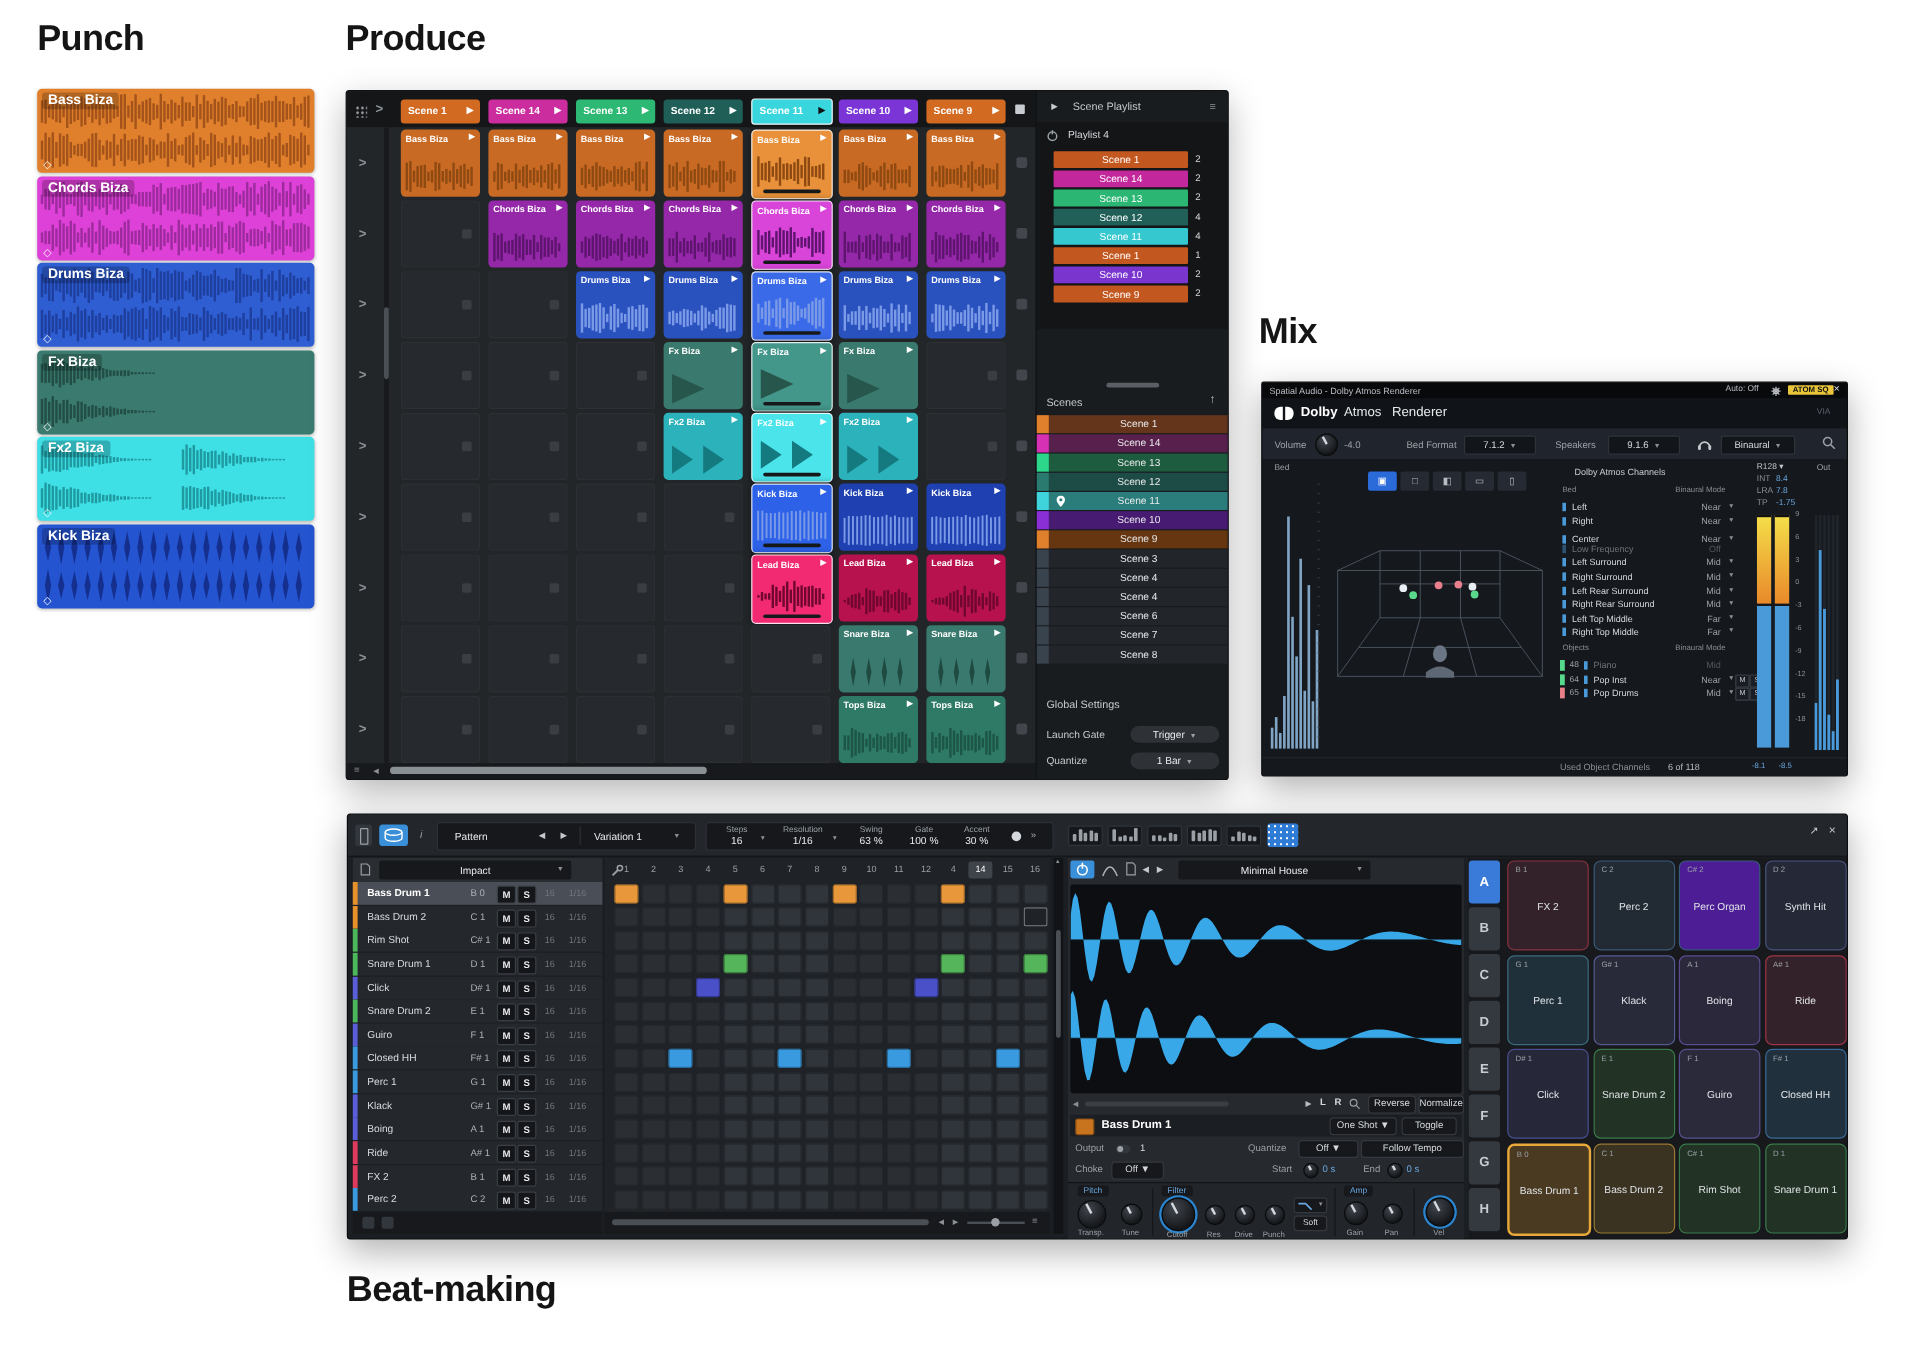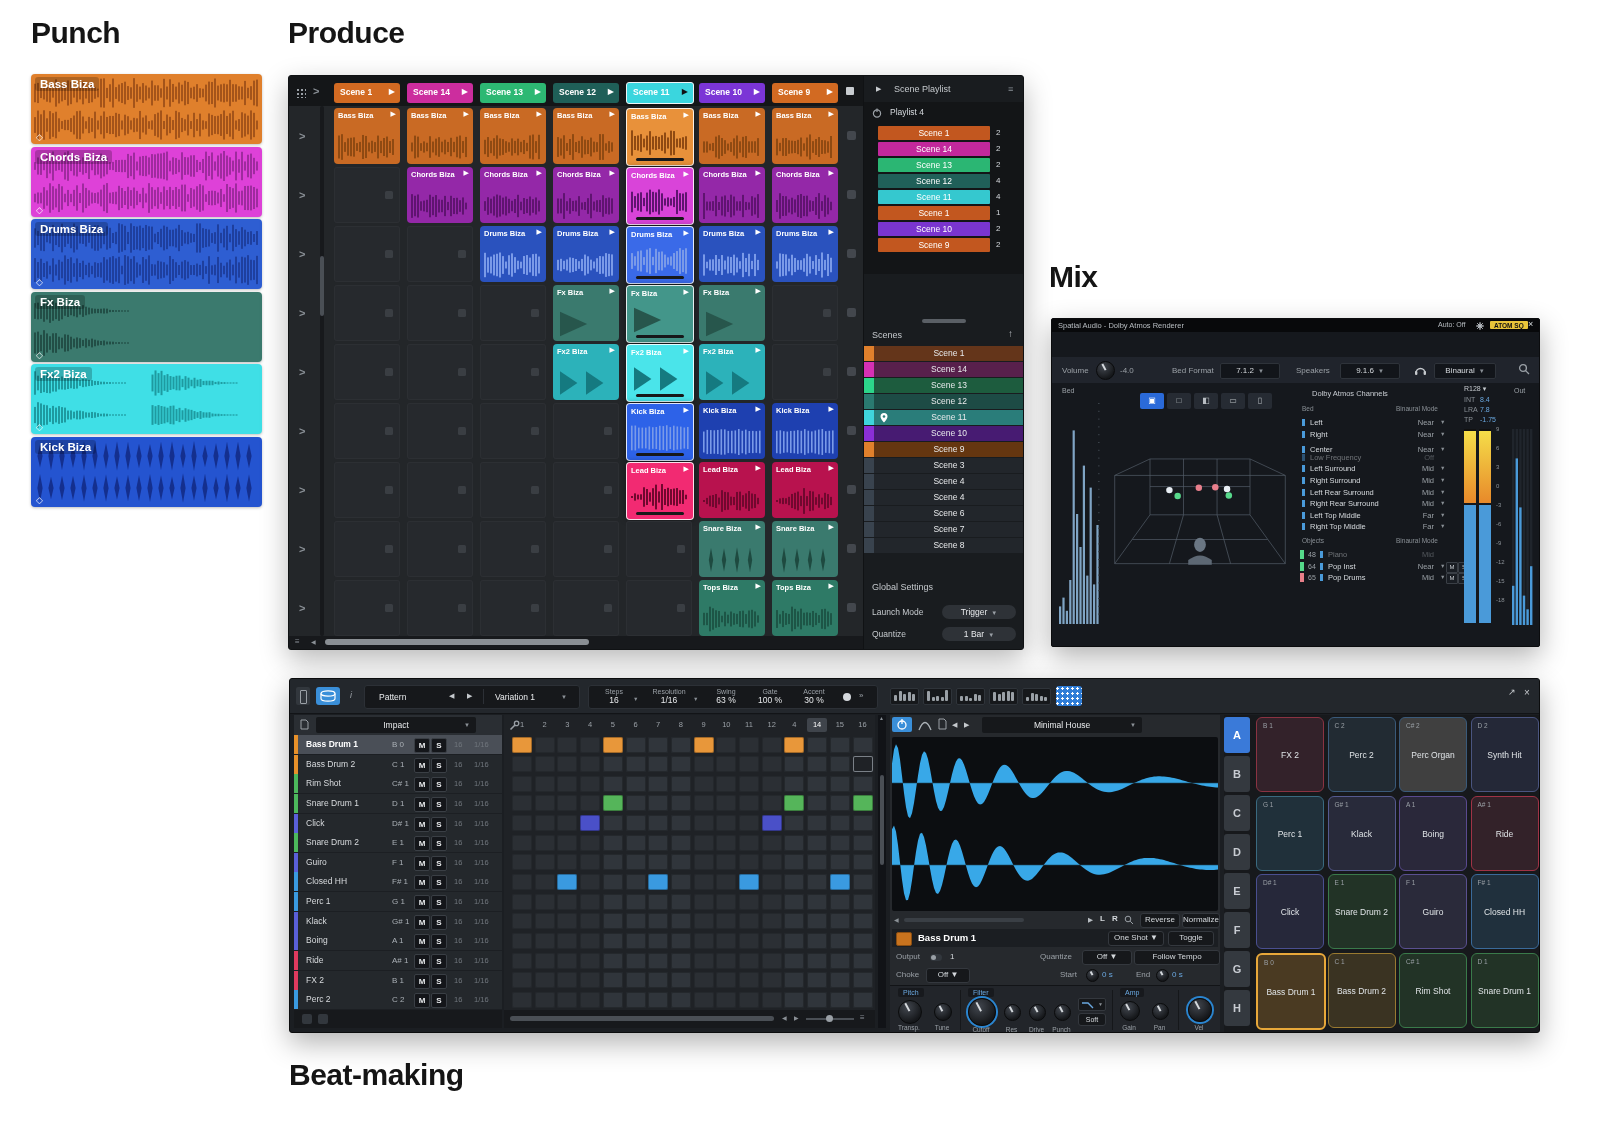--- a/index.html
+++ b/index.html
@@ -1774,21 +1774,21 @@
             <div class="sw" style="background: rgb(57, 67, 78);"></div>
             <span class="nm">Scene 7</span>
           </div>
           <div class="scrow" style="top: 462px; background: rgb(34, 38, 43);">
             <div class="sw" style="background: rgb(57, 67, 78);"></div>
             <span class="nm">Scene 8</span>
           </div>
         </div>
       <span class="abs ptext" style="left:8px;top:506px;">Global Settings</span>
       <div class="gsrow" style="top:528px;">
-        <span class="lb">Launch Mode</span>
+        <span class="lb">Launch Gate</span>
         <span class="vbox"><span>Trigger</span><i>▼</i></span>
       </div>
       <div class="gsrow" style="top:550px;">
         <span class="lb">Quantize</span>
         <span class="vbox"><span>1 Bar</span><i>▼</i></span>
       </div>
     </div>
   <div class="rail-ch" style="left: 10px; top: 54px;">&gt;</div>
       <div class="rail-ch" style="left: 10px; top: 113px;">&gt;</div>
       <div class="rail-ch" style="left: 10px; top: 172px;">&gt;</div>
@@ -1808,20 +1808,28 @@
           <circle cx="4" cy="4" r="2" fill="none" stroke="#b8bdc2"></circle>
           <g stroke="#b8bdc2">
             <line x1="4" y1="0" x2="4" y2="8"></line>
             <line x1="0" y1="4" x2="8" y2="4"></line>
             <line x1="1.2" y1="1.2" x2="6.8" y2="6.8"></line>
             <line x1="6.8" y1="1.2" x2="1.2" y2="6.8"></line>
           </g>
         </svg>
       <span class="abs" style="left:438px;top:2px;background:#e8c53a;color:#111;font-size:6.5px;font-weight:700;padding:0.5px 4px;border-radius:1px;">ATOM SQ</span>
       <span class="abs" style="left:476px;top:0px;font-size:9px;color:#d5d9dd;">×</span>
+    </div>
+    <div class="mlogo">
+      <div class="abs" style="left:10px;top:7px;width:7px;height:11px;background:#fff;border-radius:5px 0 0 5px;"></div>
+      <div class="abs" style="left:19px;top:7px;width:7px;height:11px;background:#fff;border-radius:0 5px 5px 0;"></div>
+      <span class="abs" style="left:32px;top:6px;font-size:11px;font-weight:700;color:#fff;">Dolby</span>
+      <span class="abs" style="left:68px;top:6px;font-size:11px;color:#e8eaec;">Atmos</span>
+      <span class="abs" style="left:108px;top:6px;font-size:11px;color:#e8eaec;">Renderer</span>
+      <span class="abs" style="left:462px;top:8px;font-size:7px;color:#5a616b;">VIA</span>
     </div>
     <div class="mtool">
       <span class="abs mlabel" style="left:10px;top:9px;">Volume</span>
       <div class="knob" style="left:44px;top:4px;width:17px;height:17px;"></div>
       <span class="abs mlabel" style="left:68px;top:9px;">-4.0</span>
       <span class="abs mlabel" style="left:120px;top:9px;">Bed Format</span>
       <span class="msel" style="left:168px;top:6px;width:58px;"><span>7.1.2</span><i>▼</i></span>
       <span class="abs mlabel" style="left:244px;top:9px;">Speakers</span>
       <span class="msel" style="left:288px;top:6px;width:58px;"><span>9.1.6</span><i>▼</i></span>
       <svg class="abs" style="left:362px;top:6px;" width="13" height="13" viewBox="0 0 13 13">
@@ -2049,20 +2057,26 @@
           <rect x="7.2" y="0" width="2.4" height="196" fill="#20252c"></rect>
           <rect x="7.2" y="78.4" width="2.4" height="117.6" fill="#4a9ad9"></rect>
           <rect x="10.8" y="0" width="2.4" height="196" fill="#20252c"></rect>
           <rect x="10.8" y="166.6" width="2.4" height="29.4" fill="#4a9ad9"></rect>
           <rect x="14.4" y="0" width="2.4" height="196" fill="#20252c"></rect>
           <rect x="14.4" y="180.32" width="2.4" height="15.68" fill="#4a9ad9"></rect>
           <rect x="18" y="0" width="2.4" height="196" fill="#20252c"></rect>
           <rect x="18" y="137.2" width="2.4" height="58.8" fill="#4a9ad9"></rect>
         </svg>
       </div>
+    <div class="abs" style="left:0;top:312px;width:487px;height:15px;background:#15181d;border-top:1px solid #23272e;">
+      <span class="abs" style="left:248px;top:3px;font-size:7.5px;color:#8a9096;">Used Object Channels</span>
+      <span class="abs" style="left:338px;top:3px;font-size:7.5px;color:#b8bdc2;">6 of 118</span>
+      <span class="abs" style="left:408px;top:3px;font-size:6.5px;color:#6aa8e0;">-8.1</span>
+      <span class="abs" style="left:430px;top:3px;font-size:6.5px;color:#6aa8e0;">-8.5</span>
+    </div>
   </div>
 
   <div id="beat" class="abs">
     <div class="btool">
       <div class="abs" style="left:6px;top:8px;width:14px;height:18px;background:#32373d;border-radius:2px;">
           <div style="position:absolute;left:4px;top:3px;width:5px;height:12px;border:1px solid #9aa0a6;border-radius:1px;"></div>
         </div>
       <div class="abs" style="left:26px;top:8px;width:24px;height:18px;background:#3a8fd9;border-radius:3px;"><svg width="24" height="18" viewBox="0 0 24 18">
             <ellipse cx="12" cy="6.5" rx="7" ry="2.6" fill="none" stroke="#fff" stroke-width="1.2"></ellipse>
             <path d="M5,6.5 V11.5 a7,2.6 0 0 0 14,0 V6.5" fill="none" stroke="#fff" stroke-width="1.2"></path>
@@ -2663,21 +2677,21 @@
         </div>
       <div id="pads">
           <div class="pad" style="left: 32px; top: 2px; width: 66px; height: 73px; background: rgb(51, 34, 42); border: 1px solid rgb(138, 51, 66);">
             <span class="pn">B 1</span>
             <span class="pm">FX 2</span>
           </div>
           <div class="pad" style="left: 103.5px; top: 2px; width: 66px; height: 73px; background: rgb(34, 43, 51); border: 1px solid rgb(58, 90, 122);">
             <span class="pn">C 2</span>
             <span class="pm">Perc 2</span>
           </div>
-          <div class="pad" style="left: 175px; top: 2px; width: 66px; height: 73px; background: #404040; border: 1px solid rgb(58, 90, 122);">
+          <div class="pad" style="left: 175px; top: 2px; width: 66px; height: 73px; background: #4c1d95; border: 1px solid rgb(58, 90, 122);">
             <span class="pn">C# 2</span>
             <span class="pm">Perc Organ</span>
           </div>
           <div class="pad" style="left: 246.5px; top: 2px; width: 66px; height: 73px; background: rgb(36, 40, 55); border: 1px solid rgb(74, 85, 128);">
             <span class="pn">D 2</span>
             <span class="pm">Synth Hit</span>
           </div>
           <div class="pad" style="left: 32px; top: 80.6px; width: 66px; height: 73px; background: rgb(32, 48, 58); border: 1px solid rgb(58, 106, 128);">
             <span class="pn">G 1</span>
             <span class="pm">Perc 1</span>

